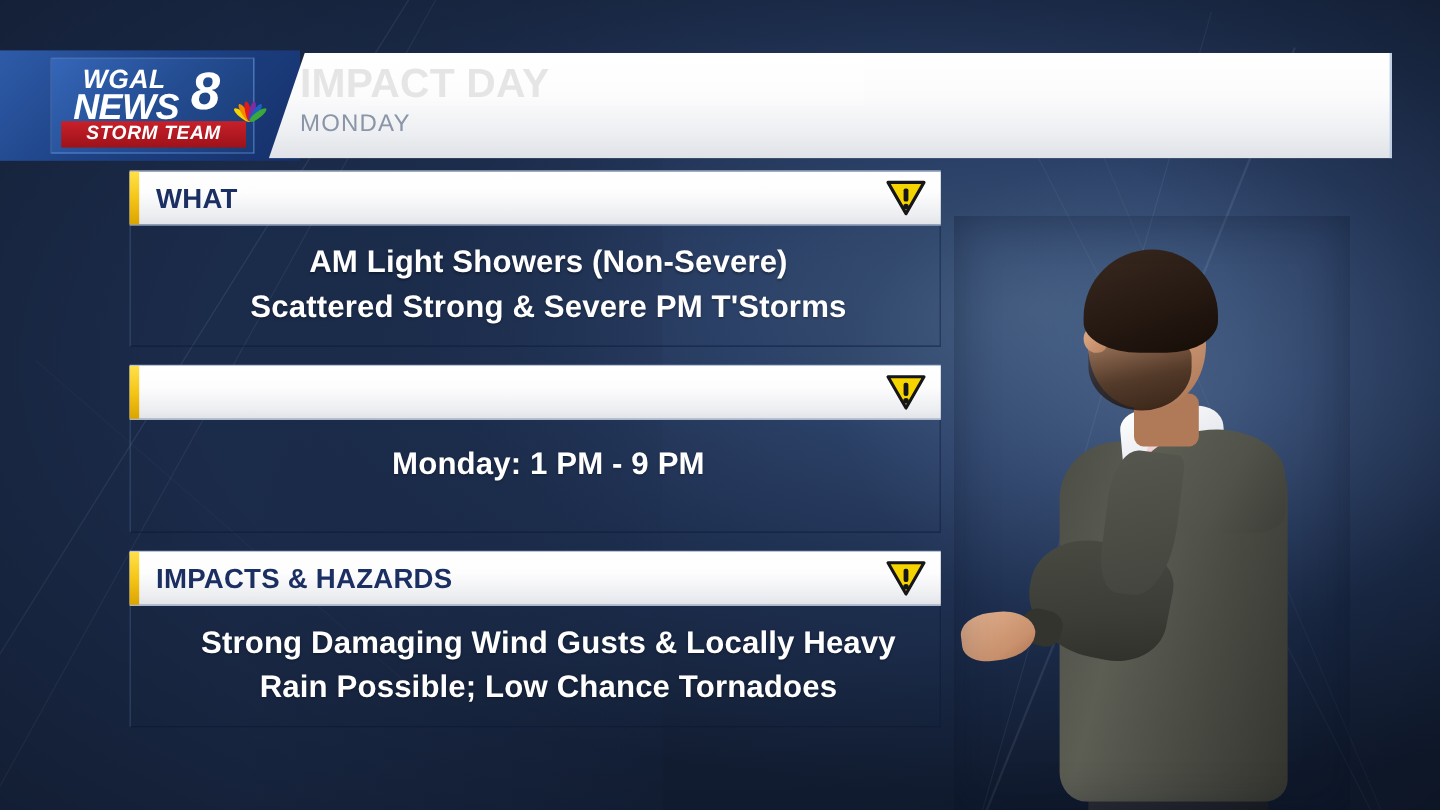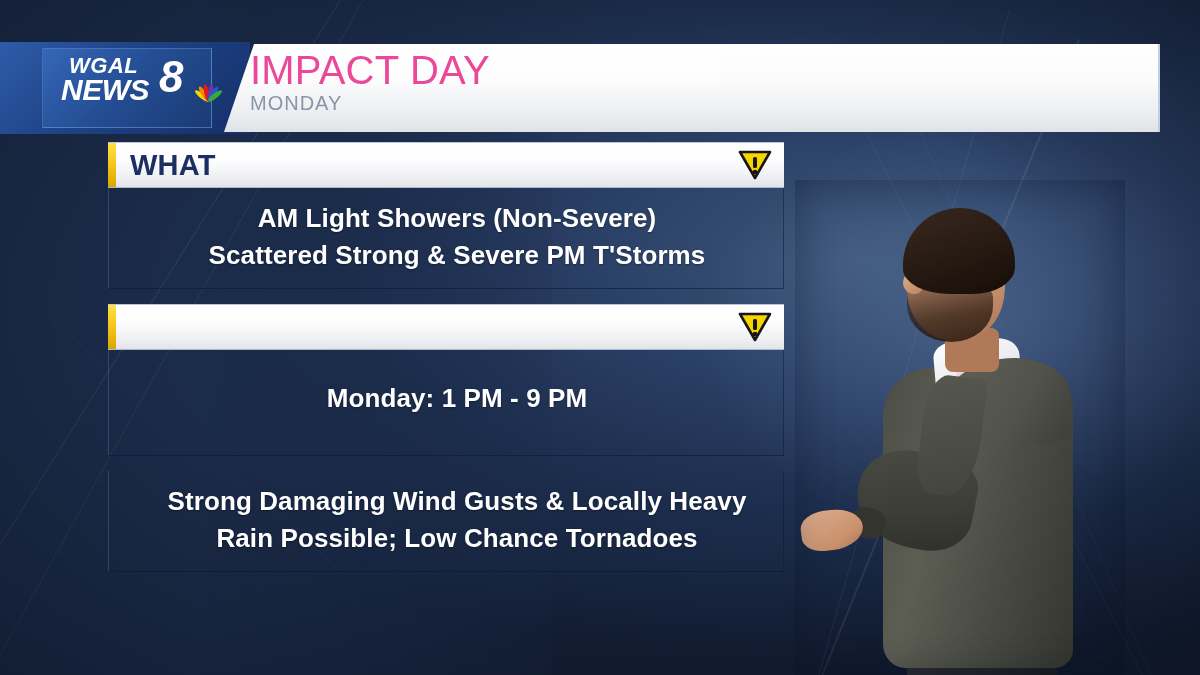--- a/index.html
+++ b/index.html
@@ -127,21 +127,21 @@
     clip-path:polygon(30px 0, 100% 0, 100% 100%, 0 100%);
     border-right:2px solid rgba(186,203,226,.9);
   }
   .tb-sheen {
     position:absolute; left:300px; top:4px; width:420px; height:46px;
     background:linear-gradient(180deg, rgba(255,255,255,.9), rgba(255,255,255,0));
     pointer-events:none;
   }
   .tb-text { position:absolute; left:250px; top:8px; }
   .tb-title {
-    font-size:40px; font-weight:normal; color:#ec4899;
+    font-size:34px; font-weight:bold; color:#e5e5e5;
     letter-spacing:.2px; line-height:40px;
   }
   .tb-sub {
     font-size:20px; font-weight:normal; color:#8a96a8;
     letter-spacing:1px; line-height:24px; margin-top:1px;
   }
 
   
   #logo { position:absolute; left:42px; top:48px; width:170px; height:80px;
     background:linear-gradient(135deg,#3566b8 0%, #244d92 50%, #1a3a74 100%);
@@ -185,41 +185,41 @@
   .p-head {
     position:relative; height:46px; display:flex; align-items:center;
     background:linear-gradient(180deg,#ffffff 0%, #fdfdfe 40%, #edeef1 82%, #e2e4e8 100%);
     border-top:1px solid #b9c6da; border-bottom:1px solid #aab8cf;
   }
   .p-accent {
     position:absolute; left:0; top:0; width:8px; height:100%;
     background:linear-gradient(180deg,#ffe14a 0%, #f5c518 50%, #dba400 100%);
   }
   .p-head-label {
-    margin-left:22px; font-size:29px; font-weight:bold; color:#1b2f63;
+    margin-left:22px; font-size:23px; font-weight:bold; color:#1b2f63;
     letter-spacing:.2px;
   }
   .warn { position:absolute; right:12px; top:50%; transform:translateY(-50%);
           width:34px; height:30px; }
   .p-body {
     background:
       radial-gradient(ellipse 85% 140% at 42% 40%, #2a5bb0 0%, #1f4d9e 42%, #19418b 78%, #143madeup 100%),
       linear-gradient(180deg,#245bb0 0%, #1c4893 60%, #163c7e 100%);
     padding:12px 0 14px 22px;
     border-left:1px solid rgba(120,160,220,.25);
     border-right:1px solid rgba(10,25,55,.5);
     border-bottom:1px solid rgba(10,25,55,.6);
   }
   .p-line {
     font-size:26px; font-weight:bold; color:#ffffff; line-height:37px;
     letter-spacing:.1px;
     text-shadow:0 1px 2px rgba(0,0,0,.35);
     text-align:center;
   }
-  .p-body.tall { padding-top:30px; padding-bottom:38px; }
+  .p-body.tall { padding-top:18px; padding-bottom:38px; }
 </style>
 </head>
 <body>
 
 <div id="bg">
   <div class="bg-base"></div>
   <div class="bg-left-dark"></div>
   <div class="bg-glow"></div>
   <div class="bg-streak s1"></div>
   <div class="bg-streak s2"></div>
@@ -267,20 +267,23 @@
     <div class="lg-eight">8</div>
     <div class="peacock">
       <div class="pf pf1"></div>
         <div class="pf pf2"></div>
         <div class="pf pf3"></div>
       <div class="pf pf4"></div>
         <div class="pf pf5"></div>
         <div class="pf pf6"></div>
     </div>
   </div>
+  <div class="lg-storm">
+    <span>STORM TEAM</span>
+  </div>
 </div>
 
 <div id="panels">
 
   <div class="panel">
     <div class="p-head">
       <div class="p-accent"></div>
       <div class="p-head-label">WHAT</div>
       <svg class="warn" viewBox="0 0 34 30">
         <polygon points="2,2 32,2 17,28" fill="#f5d400" stroke="#15151a" stroke-width="2.6" stroke-linejoin="round"></polygon>
@@ -302,19 +305,28 @@
         <rect x="15" y="7" width="4" height="11" rx="1.6" fill="#15151a"></rect>
         <circle cx="17" cy="22" r="2.3" fill="#15151a"></circle>
       </svg>
     </div>
     <div class="p-body tall">
       <div class="p-line">Monday: 1 PM - 9 PM</div>
     </div>
   </div>
 
   <div class="panel">
+    <div class="p-head">
+      <div class="p-accent"></div>
+      <div class="p-head-label">IMPACTS &amp; HAZARDS</div>
+      <svg class="warn" viewBox="0 0 34 30">
+        <polygon points="2,2 32,2 17,28" fill="#f5d400" stroke="#15151a" stroke-width="2.6" stroke-linejoin="round"></polygon>
+        <rect x="15" y="7" width="4" height="11" rx="1.6" fill="#15151a"></rect>
+        <circle cx="17" cy="22" r="2.3" fill="#15151a"></circle>
+      </svg>
+    </div>
     <div class="p-body">
       <div class="p-line">Strong Damaging Wind Gusts &amp; Locally Heavy</div>
       <div class="p-line">Rain Possible; Low Chance Tornadoes</div>
     </div>
   </div>
 
 </div>
 
 </body></html>

